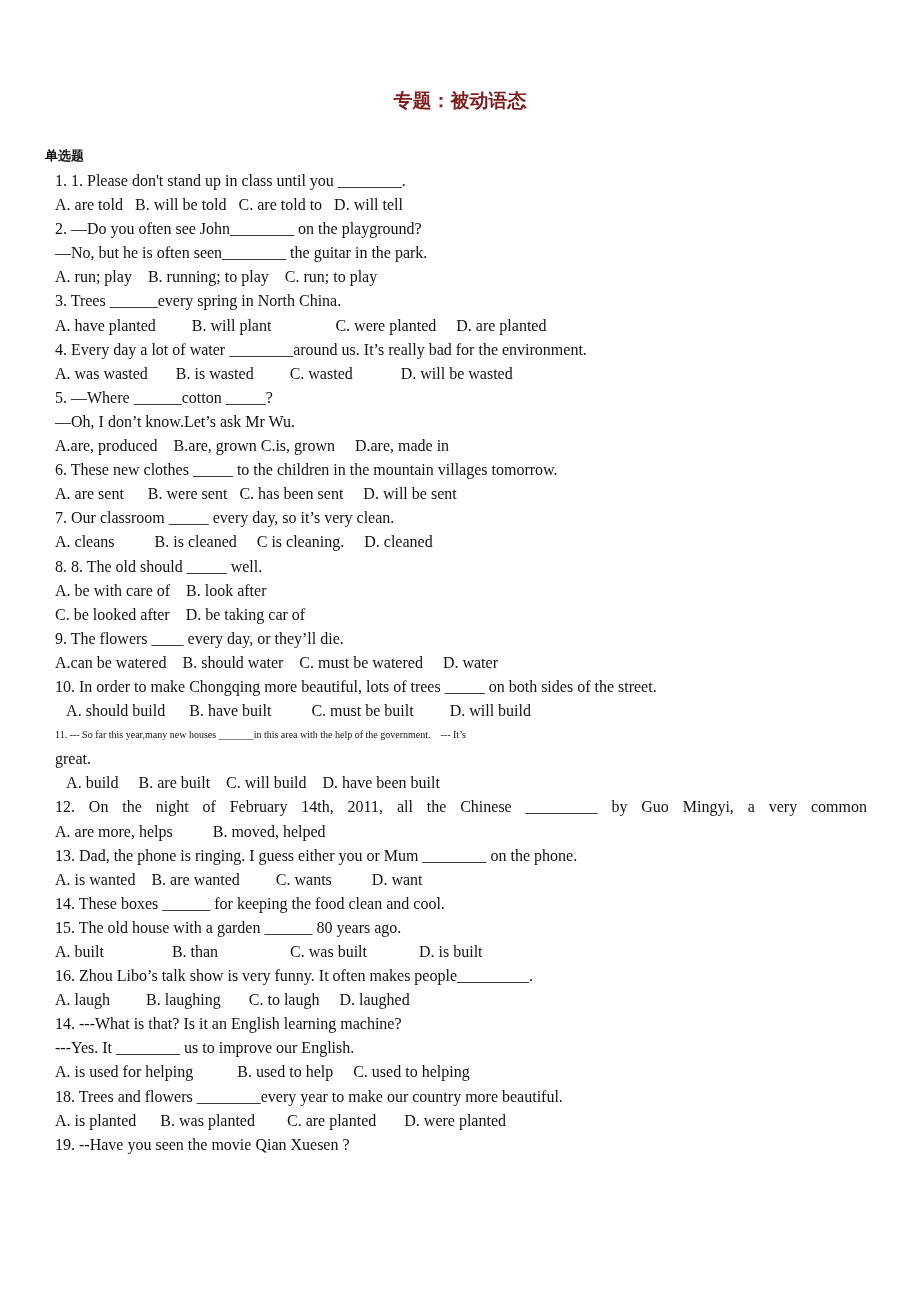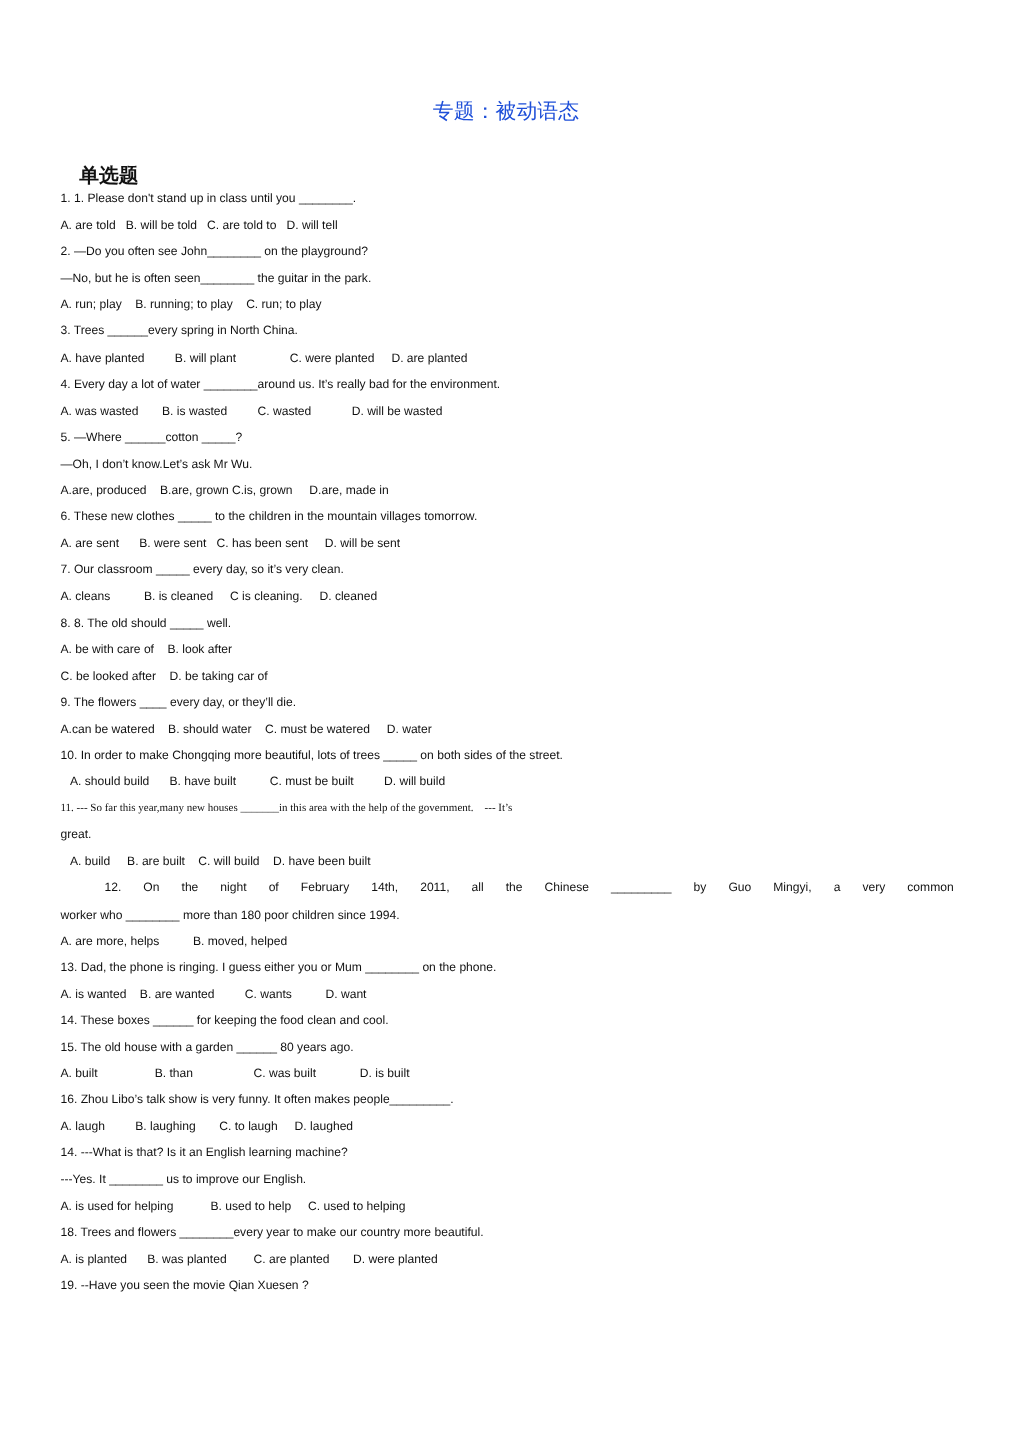--- a/index.html
+++ b/index.html
@@ -1,24 +1,24 @@
 <!DOCTYPE html>
 <html><head>
 <meta charset="utf-8">
 <style>
   html, body { margin: 0; padding: 0; background: #ffffff; }
   body { width: 920px; height: 1302px; position: relative; overflow: hidden;
          font-family: "DejaVu Serif", "Liberation Serif", serif; color: #111; }
   .title { position: absolute; top: 88px; left: 0; width: 920px; text-align: center;
-           font-family: "DejaVu Sans", sans-serif; font-weight: normal; font-size: 19px; color: #1d4ed8; letter-spacing: 0px; }
-  .section { position: absolute; top: 147px; left: 72px; font-family: "DejaVu Sans", sans-serif; font-weight: bold; font-size: 18px; }
+           font-family: "DejaVu Sans", sans-serif; font-weight: bold; font-size: 19px; color: #7f1d1d; letter-spacing: 0px; }
+  .section { position: absolute; top: 147px; left: 45px; font-family: "DejaVu Sans", sans-serif; font-weight: bold; font-size: 13px; }
   .lines { position: absolute; top: 169px; left: 55px; width: 812px; }
-  .line { height: 24.1px; line-height: 24.1px; font-family: Liberation Sans, sans-serif; font-size: 11px; white-space: pre; overflow: visible; }
+  .line { height: 24.1px; line-height: 24.1px; font-family: Liberation Serif, serif; font-size: 16px; white-space: pre; overflow: visible; }
   .line.prop { font-family: "Liberation Serif", serif; font-size: 10px; }
-  .line.just { text-align: justify; text-align-last: justify; white-space: normal; margin-left: 40px; }
+  .line.just { text-align: justify; text-align-last: justify; white-space: normal; }
 </style>
 </head>
 <body>
 
 <div class="title">专题：被动语态</div>
 <div class="section">单选题</div>
 
 <div class="lines">
   <div class="line">1. 1. Please don't stand up in class until you ________.</div>
   <div class="line">A. are told   B. will be told   C. are told to   D. will tell</div>
@@ -40,21 +40,20 @@
   <div class="line">A. be with care of    B. look after</div>
   <div class="line">C. be looked after    D. be taking car of</div>
   <div class="line">9. The flowers ____ every day, or they’ll die.</div>
   <div class="line">A.can be watered    B. should water    C. must be watered     D. water</div>
   <div class="line">10. In order to make Chongqing more beautiful, lots of trees _____ on both sides of the street.</div>
   <div class="line">   A. should build      B. have built          C. must be built         D. will build</div>
   <div class="line prop">11. --- So far this year,many new houses _______in this area with the help of the government.    --- It’s</div>
   <div class="line">great.</div>
   <div class="line">   A. build     B. are built    C. will build    D. have been built</div>
   <div class="line just">12. On the night of February 14th, 2011, all the Chinese _________ by Guo Mingyi, a very common</div>
-  <div class="line">worker who ________ more than 180 poor children since 1994.</div>
   <div class="line">A. are more, helps          B. moved, helped</div>
   <div class="line">13. Dad, the phone is ringing. I guess either you or Mum ________ on the phone.</div>
   <div class="line">A. is wanted    B. are wanted         C. wants          D. want</div>
   <div class="line">14. These boxes ______ for keeping the food clean and cool.</div>
   <div class="line">15. The old house with a garden ______ 80 years ago.</div>
   <div class="line">A. built                 B. than                  C. was built             D. is built</div>
   <div class="line">16. Zhou Libo’s talk show is very funny. It often makes people_________.</div>
   <div class="line">A. laugh         B. laughing       C. to laugh     D. laughed</div>
   <div class="line">14. ---What is that? Is it an English learning machine?</div>
   <div class="line">---Yes. It ________ us to improve our English.</div>

